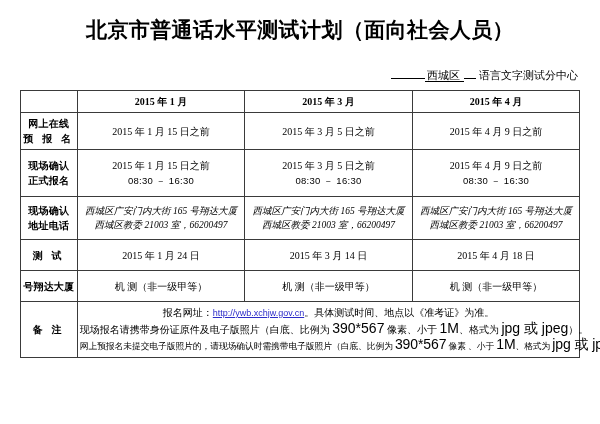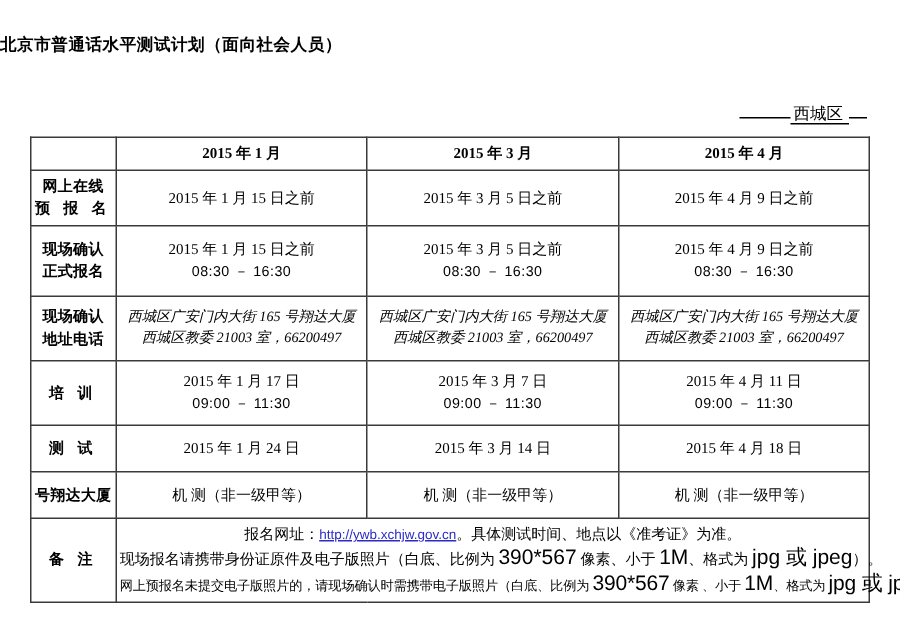--- a/index.html
+++ b/index.html
@@ -17,22 +17,22 @@
 
   .page {
     position: relative;
     width: 600px;
     height: 424px;
     box-sizing: border-box;
   }
 
   
   .doc-title {
-    text-align: left;
-    font-size: 11px;
+    text-align: center;
+    font-size: 21px;
     font-weight: bold;
     letter-spacing: 0.4px;
     margin: 20px 0 0 0;
     line-height: 20px;
   }
 
   
   .subtitle-line {
     display: flex;
     justify-content: flex-end;
@@ -133,20 +133,21 @@
 <body>
 
 <div class="page">
 
   <div class="doc-title">北京市普通话水平测试计划（面向社会人员）</div>
 
   <div class="subtitle-line">
     <span class="subtitle-blank"></span>
       <span class="subtitle-district">西城区</span>
       <span class="subtitle-blank2"></span>
+      <span class="subtitle-center">语言文字测试分中心</span>
   </div>
 
   <table class="schedule">
     <colgroup>
       <col class="c-label">
         <col class="c-data">
         <col class="c-data">
         <col class="c-data">
     </colgroup>
     <tbody>
@@ -204,37 +205,20 @@
         <td>
           <span class="addr-line">西城区广安门内大街 165 号翔达大厦</span>
           <span class="addr-line">西城区教委 21003 室，66200497</span>
         </td>
         <td>
           <span class="addr-line">西城区广安门内大街 165 号翔达大厦</span>
           <span class="addr-line">西城区教委 21003 室，66200497</span>
         </td>
       </tr>
 
-      <tr>
-        <td class="rowlabel tall-4">
-          <span class="cell-line sp">培 训</span>
-        </td>
-        <td>
-          <span class="cell-line">2015 年 1 月 17 日</span>
-          <span class="time-line">09:00 － 11:30</span>
-        </td>
-        <td>
-          <span class="cell-line">2015 年 3 月 7 日</span>
-          <span class="time-line">09:00 － 11:30</span>
-        </td>
-        <td>
-          <span class="cell-line">2015 年 4 月 11 日</span>
-          <span class="time-line">09:00 － 11:30</span>
-        </td>
-      </tr>
 
       <tr>
         <td class="rowlabel tall-5">
           <span class="cell-line sp">测 试</span>
         </td>
         <td>
           <span class="cell-line">2015 年 1 月 24 日</span>
         </td>
         <td>
           <span class="cell-line">2015 年 3 月 14 日</span>

